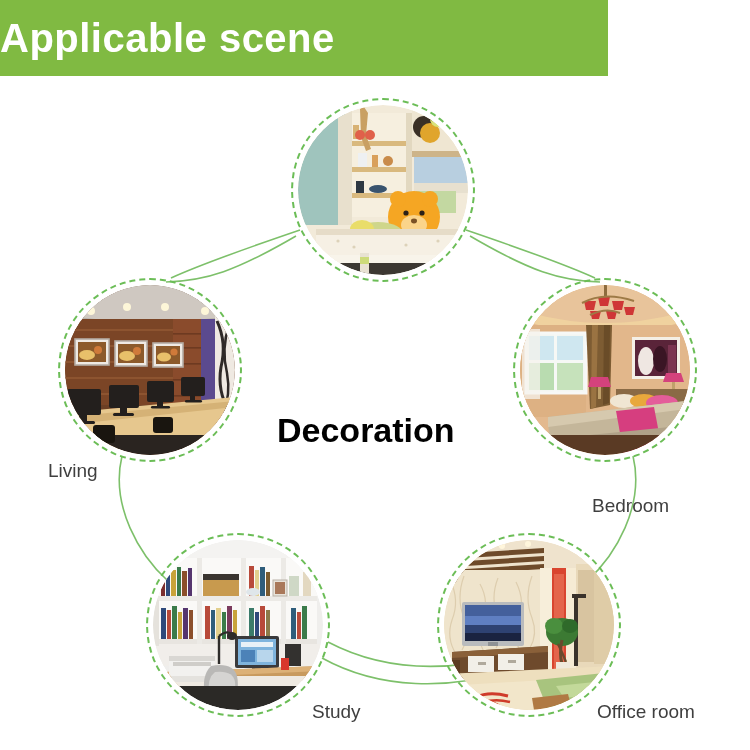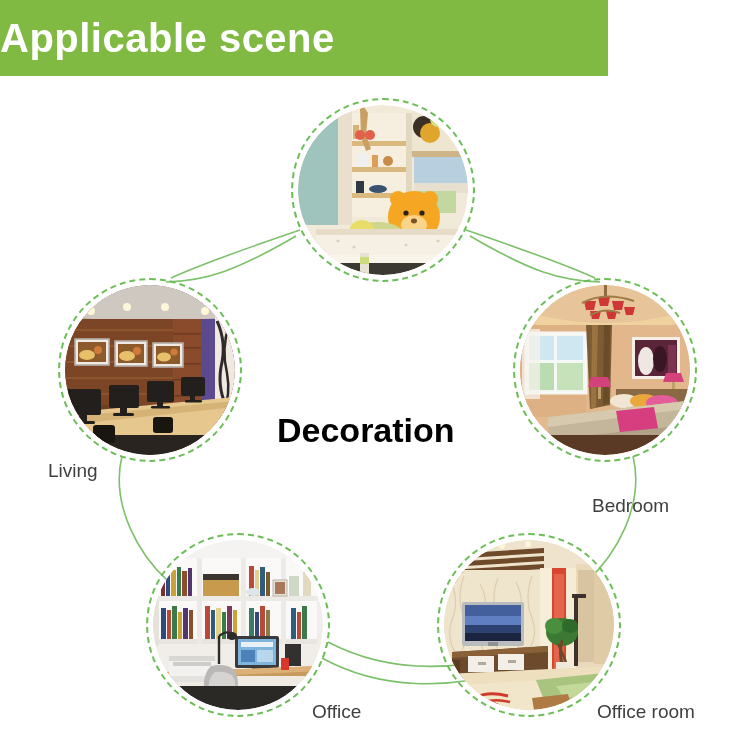--- a/index.html
+++ b/index.html
@@ -474,21 +474,21 @@
 
             <rect x="0" y="146" width="170" height="24" fill="#2b2926"></rect>
             <rect x="0" y="144" width="18" height="26" fill="#3a3733"></rect>
 
             <rect x="0" y="60" width="6" height="46" fill="#e5e2dc"></rect>
           </g>
         </svg>
       </div>
       <div class="node-ring"></div>
     </div>
-    <div class="node-label" style="left:312px; top:626px;">Office</div>
+    <div class="node-label" style="left:312px; top:626px;">Study</div>
 
     <div class="node" style="left:437px; top:457px; width:184px; height:184px;">
       <div class="node-photo">
         <svg width="170" height="170" viewBox="0 0 170 170">
           <defs>
             <clipPath id="clipE">
                 <circle cx="85" cy="85" r="85"></circle>
               </clipPath>
           </defs>
           <g clip-path="url(#clipE)">

